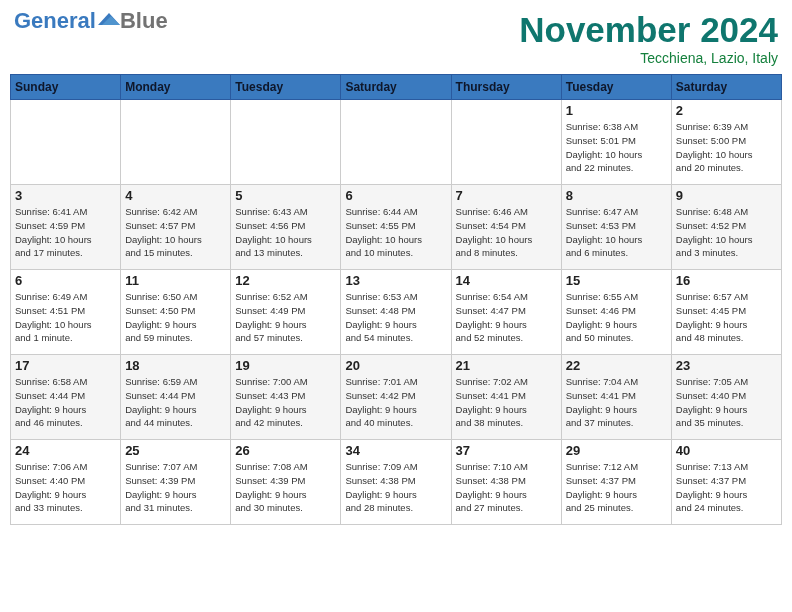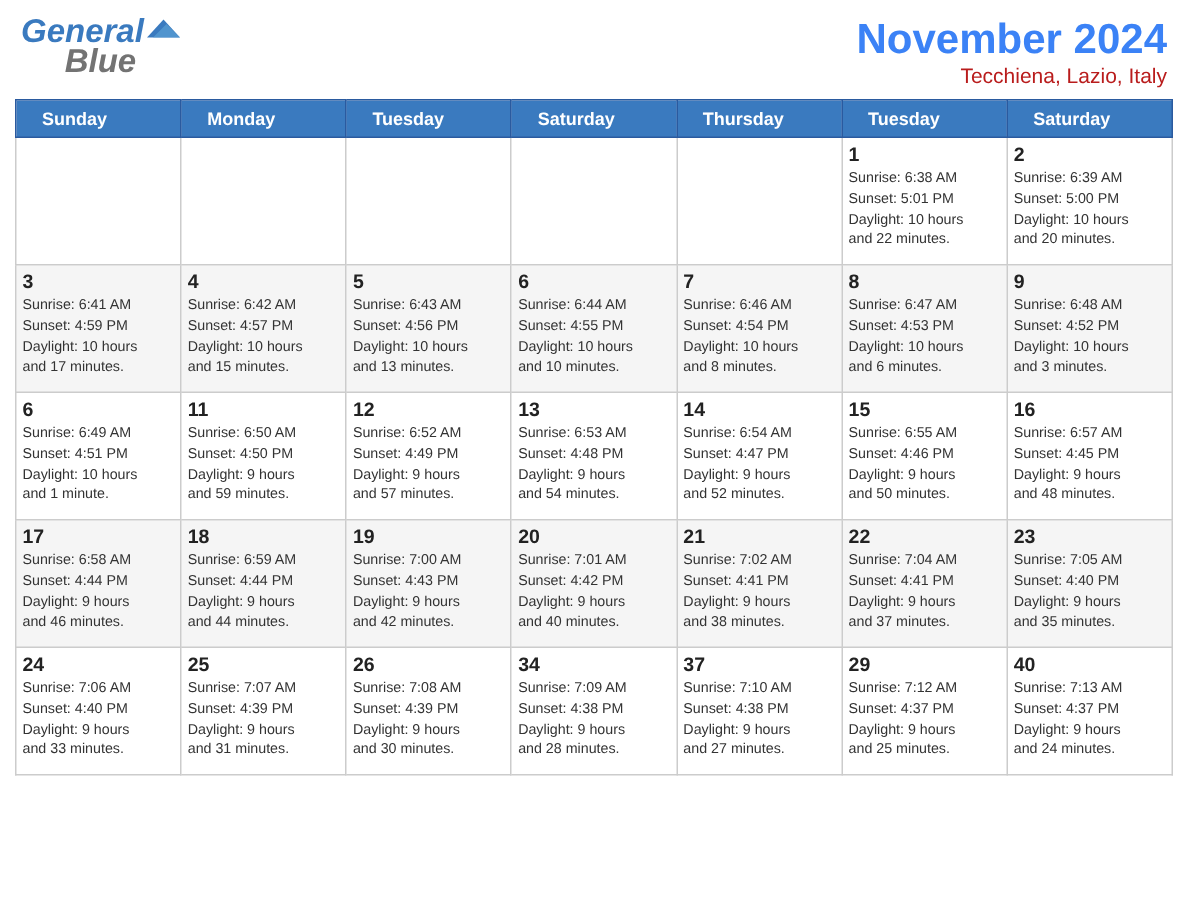--- a/index.html
+++ b/index.html
@@ -12,52 +12,51 @@
     }
     .header {
       display: flex;
       justify-content: space-between;
       align-items: flex-start;
       margin-bottom: 8px;
       padding: 0 4px;
     }
     .logo {
       display: flex;
-      flex-direction: column;
-      align-items: center;
-      font-style: italic;
+      flex-direction: row;
+      align-items: flex-end;
     }
     .logo-text {
       font-size: 22px;
       font-weight: bold;
       color: #1a1a1a;
       line-height: 1;
     }
     .logo-text span { color: #3a7abf; }
     .title-block { text-align: right; }
     .month-title {
-      font-size: 28px;
-      font-weight: bold;
-      color: #3b82f6;
+      font-size: 35px;
+      font-weight: bold;
+      color: #0f766e;
     }
     .location {
       font-size: 14px;
-      color: #b91c1c;
+      color: #15803d;
     }
     table {
       width: 100%;
       border-collapse: collapse;
       table-layout: fixed;
     }
     thead th {
       background: #3a7abf;
-      color: #ffffff;
+      color: #0f172a;
       font-size: 12px;
       font-weight: bold;
-      padding: 5px 17px;
+      padding: 5px 4px;
       text-align: left;
       border: 1px solid #2a5a9f;
     }
     tbody td {
       border: 1px solid #ccc;
       vertical-align: top;
       padding: 3px 4px;
       font-size: 10px;
       color: #222;
       height: 85px;

